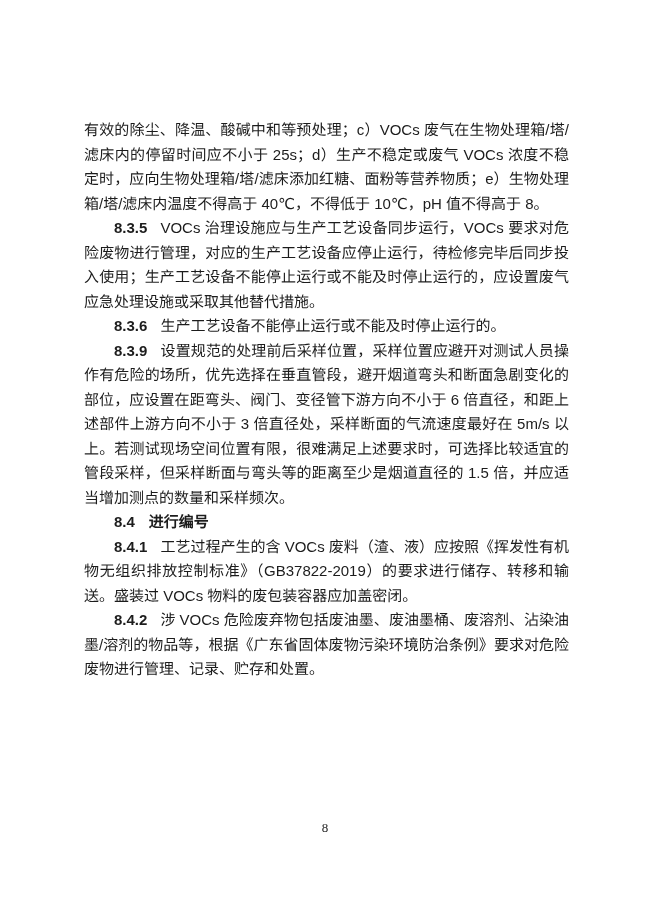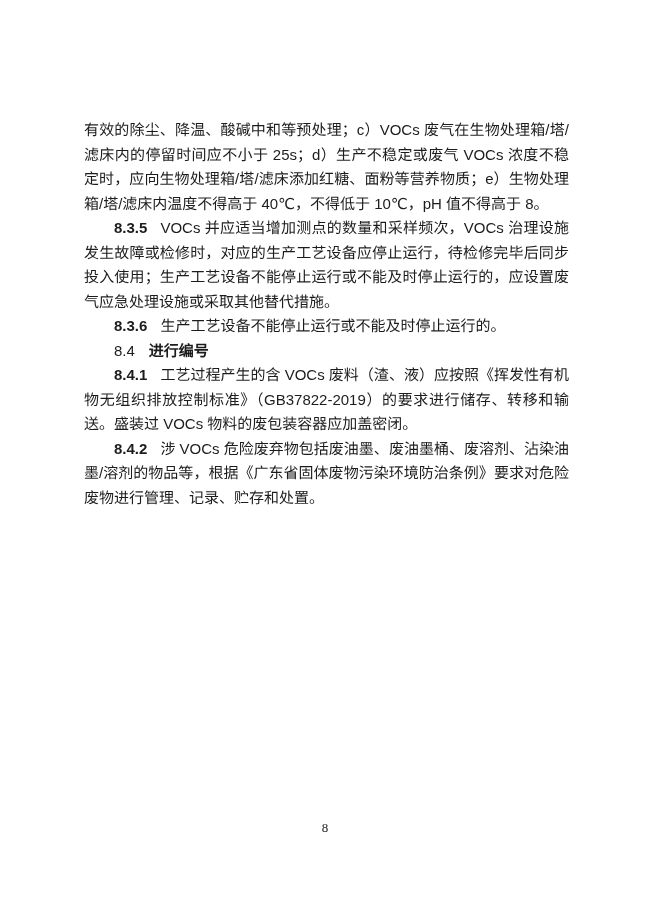--- a/index.html
+++ b/index.html
@@ -38,21 +38,21 @@
     margin-top: 8px;
   }
   .section-heading {
     margin: 6px 0 9px 0;
     font-size: 15px;
     font-weight: 700;
     text-indent: 0;
     text-align: left;
   }
   .section-heading .clause-num {
-    font-weight: 400;
+    font-weight: 700;
     padding-right: 14px;
   }
   .page-number {
     position: absolute;
     top: 820px;
     left: 0;
     width: 100%;
     text-align: center;
     font-family: "Liberation Serif", "DejaVu Serif", serif;
     font-size: 13px;
@@ -61,29 +61,32 @@
 </style>
 </head>
 <body>
 
 <div class="page">
   <div class="content">
 
     <p class="p-cont">有效的除尘、降温、酸碱中和等预处理；c）VOCs 废气在生物处理箱/塔/滤床内的停留时间应不小于 25s；d）生产不稳定或废气 VOCs 浓度不稳定时，应向生物处理箱/塔/滤床添加红糖、面粉等营养物质；e）生物处理箱/塔/滤床内温度不得高于 40℃，不得低于 10℃，pH 值不得高于 8。</p>
 
     <p>
-      <span class="clause-num">8.3.5</span><span>VOCs 并应适当增加测点的数量和采样频次，VOCs 治理设施发生故障或检修时，对应的生产工艺设备应停止运行，待检修完毕后同步投入使用；生产工艺设备不能停止运行或不能及时停止运行的，应设置废气应急处理设施或采取其他替代措施。</span>
+      <span class="clause-num">8.3.5</span><span>VOCs 治理设施应与生产工艺设备同步运行，VOCs 要求对危险废物进行管理，对应的生产工艺设备应停止运行，待检修完毕后同步投入使用；生产工艺设备不能停止运行或不能及时停止运行的，应设置废气应急处理设施或采取其他替代措施。</span>
     </p>
 
     <p>
       <span class="clause-num">8.3.6</span><span>生产工艺设备不能停止运行或不能及时停止运行的。</span>
     </p>
 
 
 
+    <p>
+      <span class="clause-num">8.3.9</span><span>设置规范的处理前后采样位置，采样位置应避开对测试人员操作有危险的场所，优先选择在垂直管段，避开烟道弯头和断面急剧变化的部位，应设置在距弯头、阀门、变径管下游方向不小于 6 倍直径，和距上述部件上游方向不小于 3 倍直径处，采样断面的气流速度最好在 5m/s 以上。若测试现场空间位置有限，很难满足上述要求时，可选择比较适宜的管段采样，但采样断面与弯头等的距离至少是烟道直径的 1.5 倍，并应适当增加测点的数量和采样频次。</span>
+    </p>
 
 
     <p class="section-heading">
       <span class="clause-num">8.4</span><span>进行编号</span>
     </p>
 
     <p>
       <span class="clause-num">8.4.1</span><span>工艺过程产生的含 VOCs 废料（渣、液）应按照《挥发性有机物无组织排放控制标准》（GB37822-2019）的要求进行储存、转移和输送。盛装过 VOCs 物料的废包装容器应加盖密闭。</span>
     </p>
 

